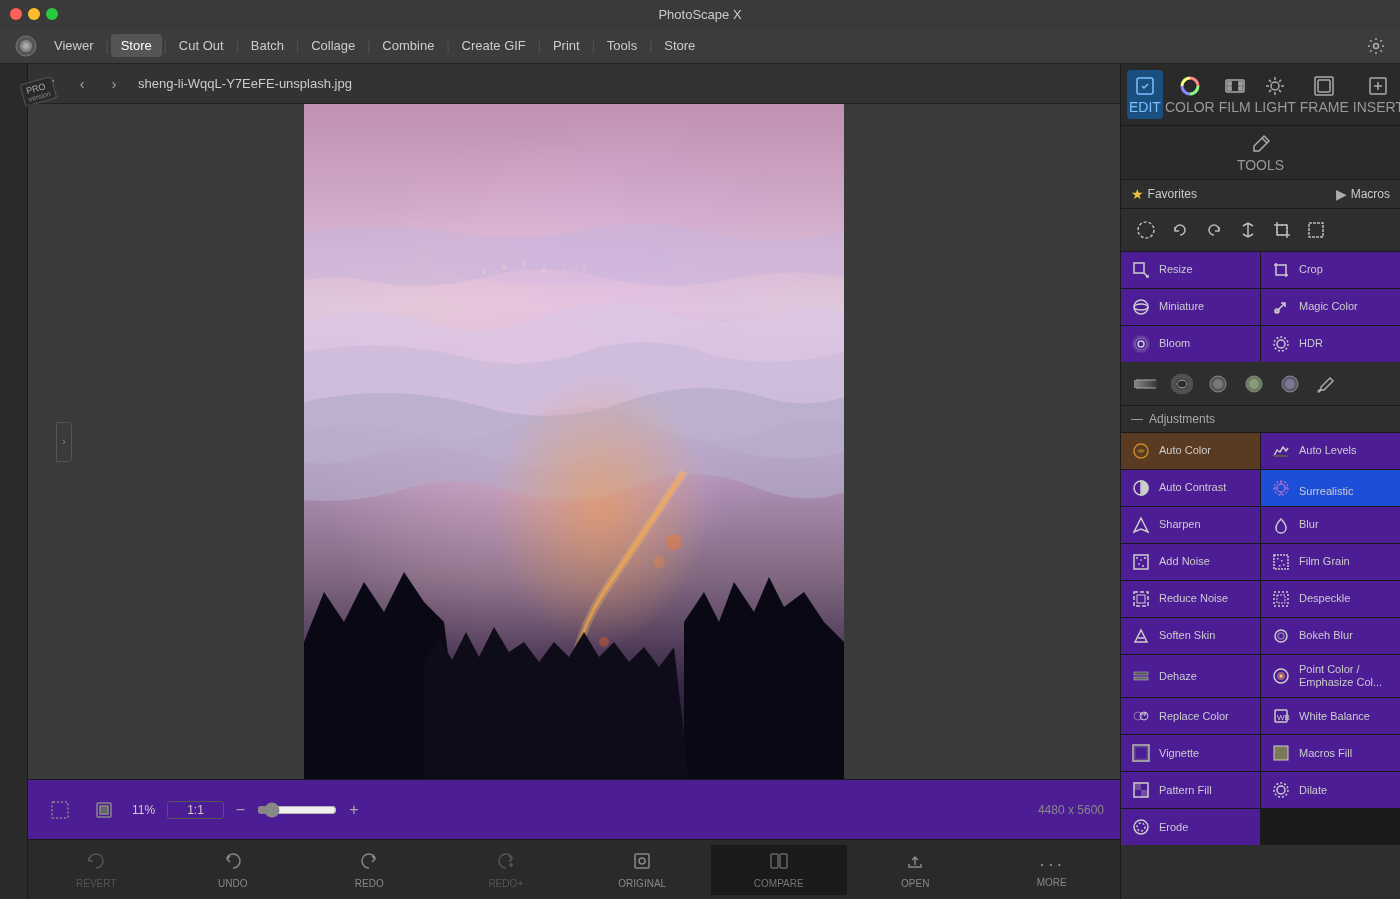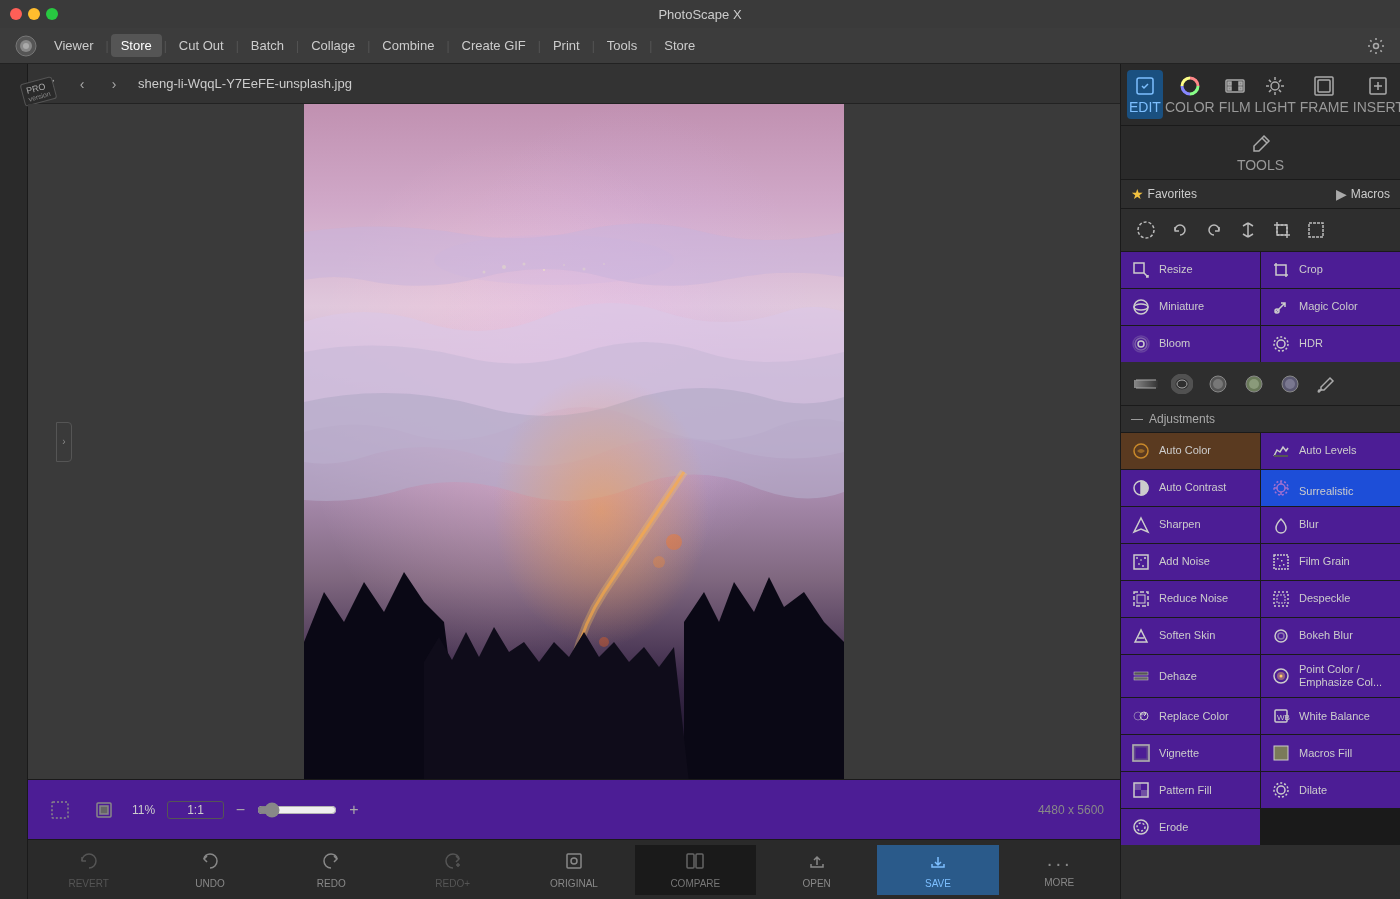--- a/index.html
+++ b/index.html
@@ -349,29 +349,20 @@
       </div>
       <div class="action-btn">
         <div class="icon">
           <svg width="20" height="20" viewBox="0 0 20 20" fill="none" stroke="#888" stroke-width="1.5">
             <path d="M10 14 L10 6 M7 9 L10 6 L13 9"></path>
             <path d="M4 13 L4 16 L16 16 L16 13"></path>
           </svg>
         </div>
         <span class="label">OPEN</span>
       </div>
-      <div class="action-btn save-btn">
-        <div class="icon">
-          <svg width="20" height="20" viewBox="0 0 20 20" fill="none" stroke="#7dbfff" stroke-width="1.5">
-            <path d="M10 6 L10 14 M7 11 L10 14 L13 11"></path>
-            <path d="M4 13 L4 16 L16 16 L16 13"></path>
-          </svg>
-        </div>
-        <span class="label">SAVE</span>
-      </div>
       <div class="action-btn">
         <div class="icon" style="color:#888; font-size:20px; letter-spacing:2px;">···</div>
         <span class="label">MORE</span>
       </div>
     </div>
   </div>
 
   <div id="right-panel">
 
     <div id="tool-icons">

